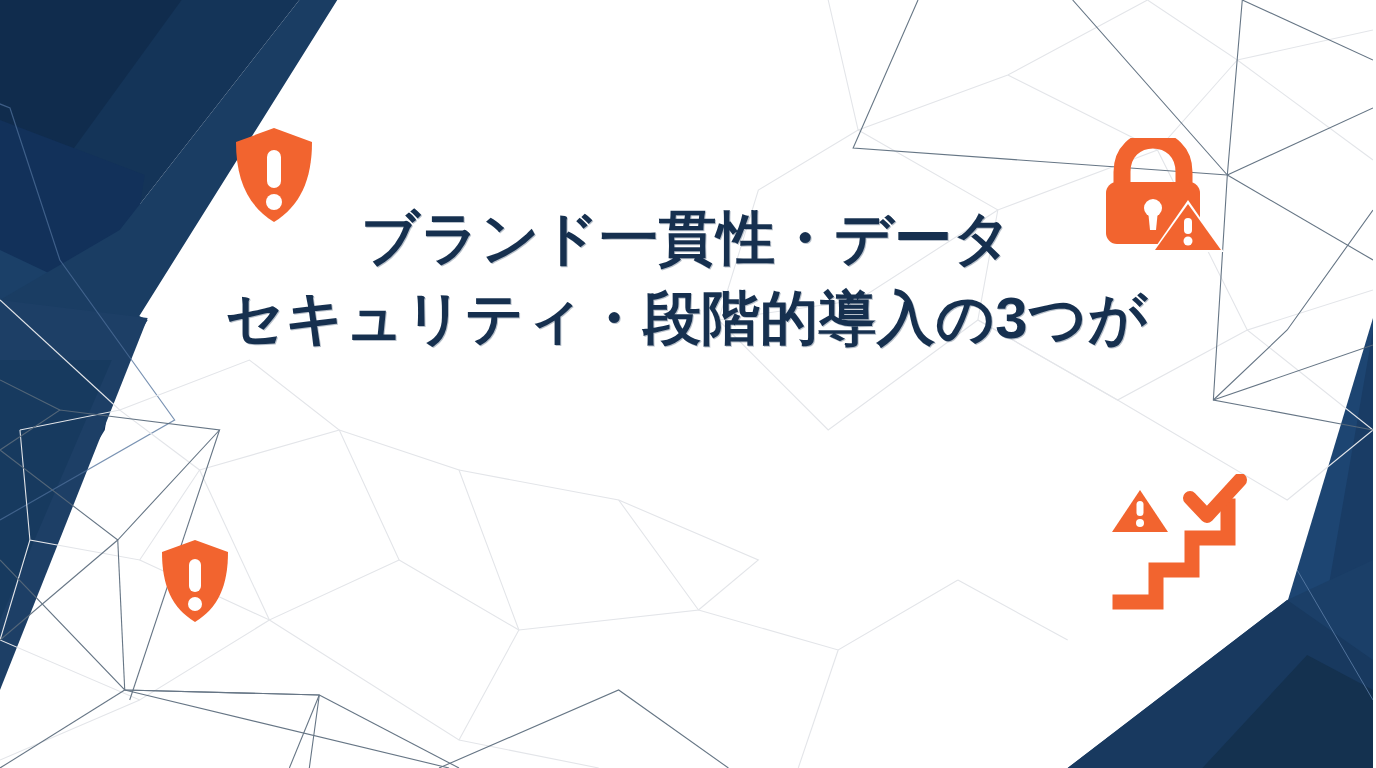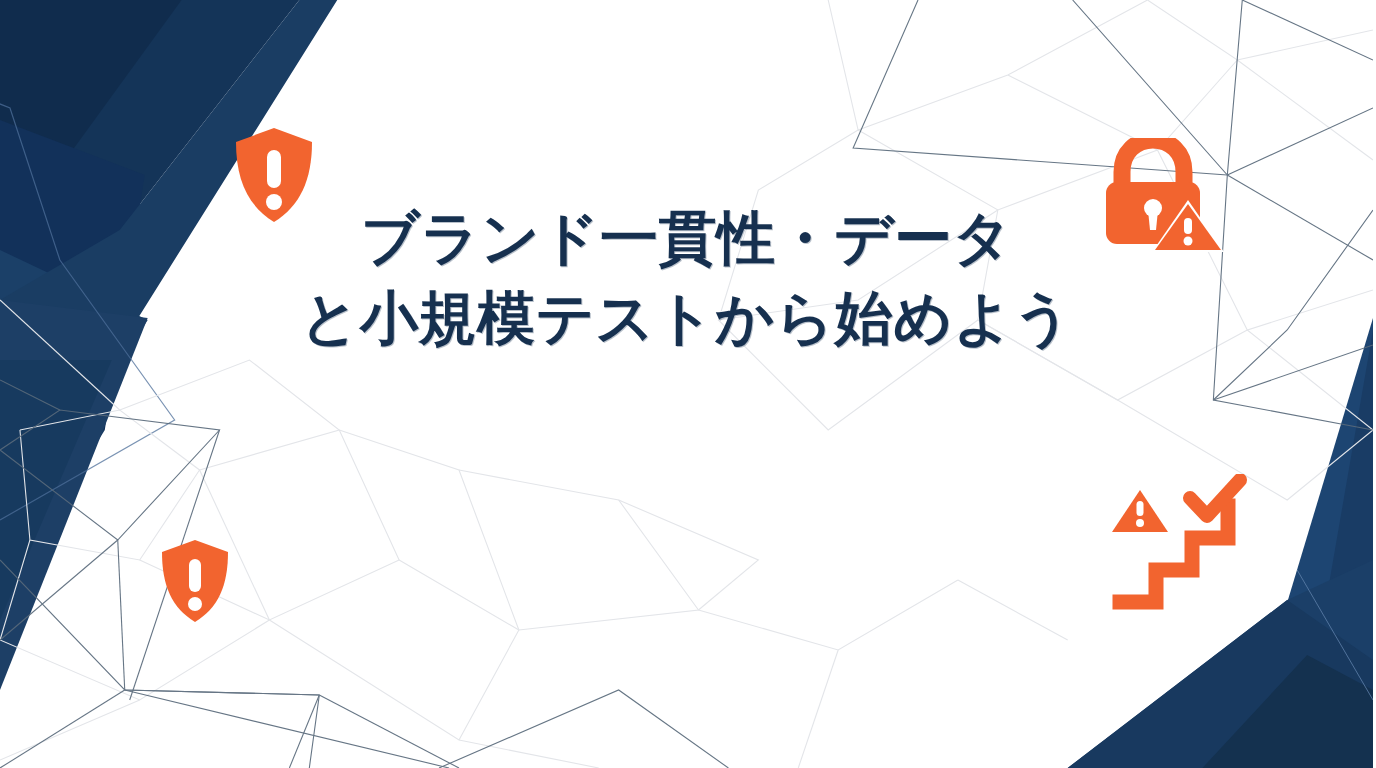--- a/index.html
+++ b/index.html
@@ -169,16 +169,16 @@
       <polyline points="8,128 44,128 44,96 80,96 80,64 116,64 116,32" fill="none" stroke="#f2642f" stroke-width="15" stroke-linecap="square" stroke-linejoin="miter"></polyline>
       <polyline points="78,24 95,42 128,6" fill="none" stroke="#f2642f" stroke-width="14" stroke-linecap="round" stroke-linejoin="round"></polyline>
       <path d="M28 16 L56 58 L0 58 Z" fill="#f2642f"></path>
       <rect x="24.5" y="27" width="7" height="15" rx="3.5" fill="#ffffff"></rect>
       <circle cx="28" cy="49" r="4" fill="#ffffff"></circle>
     </svg>
   </div>
 
   <div id="title-block">
     <span class="title-line">ブランド一貫性・データ</span>
-    <span class="title-line">と小規模テストから始めよう</span>
+    <span class="title-line">セキュリティ・段階的導入の3つが</span>
   </div>
 
 </div>
 
 </body></html>

